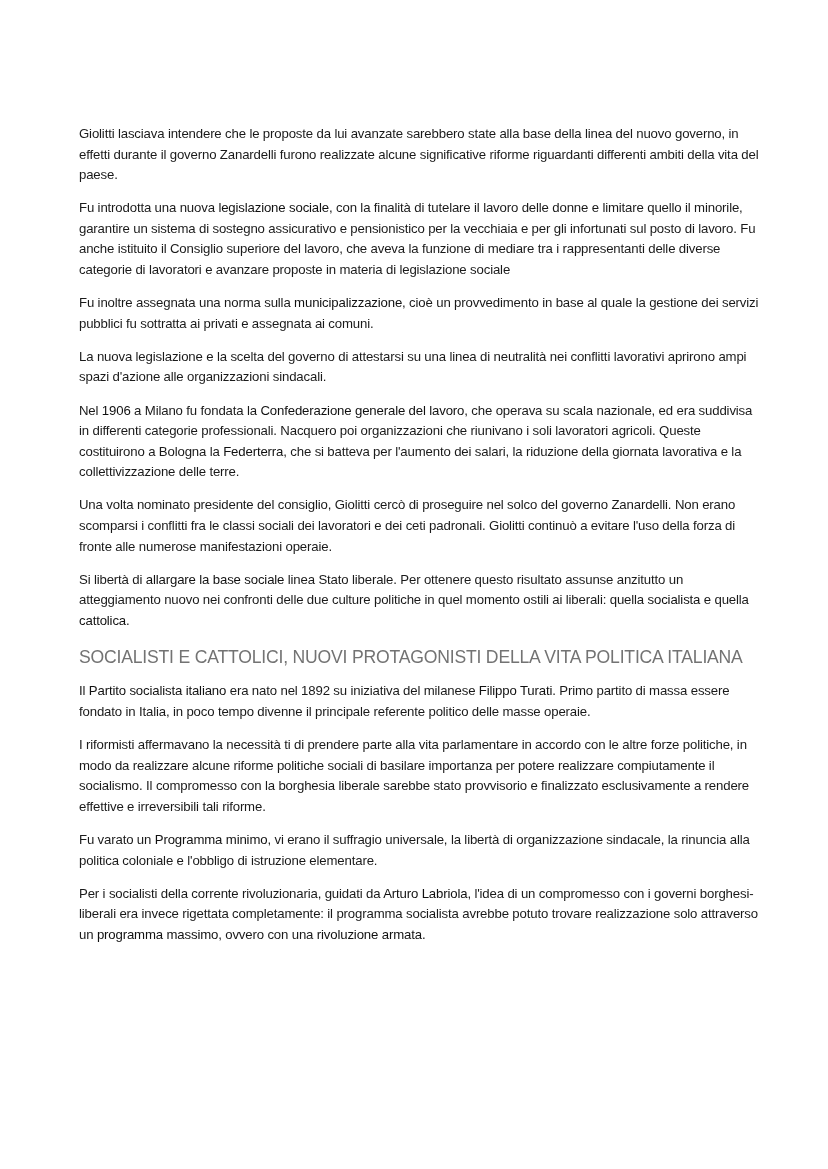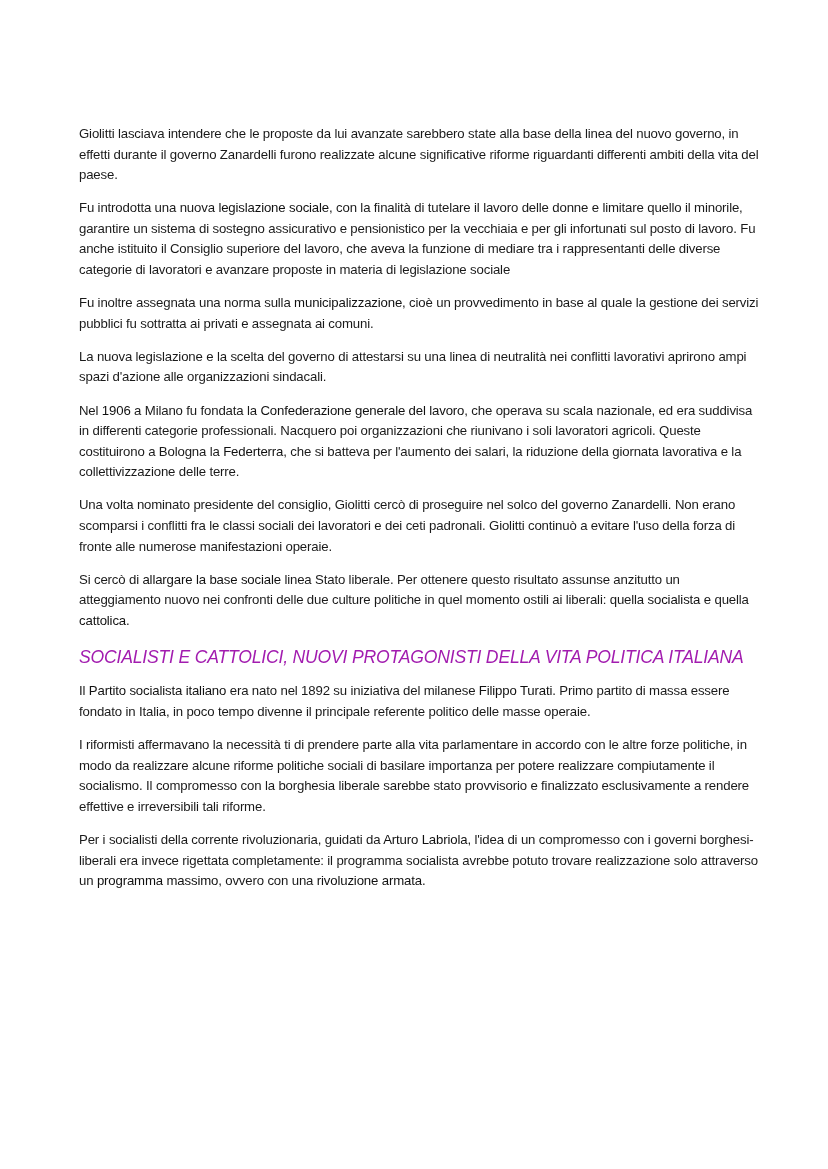--- a/index.html
+++ b/index.html
@@ -8,37 +8,38 @@
     position: absolute; left: 79px; top: 96px; width: 680px;
     font-family: "Liberation Sans", sans-serif;
     color: #1a1a1a; font-size: 13.2px; line-height: 20.6px;
     letter-spacing: -0.15px;
     margin-top: 28px;
   }
   .para { margin: 0 0 12.5px 0; }
   .para b { font-weight: normal; color: #111; }
   .heading {
     font-family: "Liberation Sans", sans-serif;
-    font-style: italic; font-weight: normal;
-    font-size: 17.6px; line-height: 24px; color: #a21caf;
+    font-weight: normal;
+    font-size: 17.6px; line-height: 24px; color: #737373;
     margin: 14px 0 12px 0; letter-spacing: -0.2px;
   }
 </style>
 </head>
 <body>
 
 <div class="page">
   <div id="before">
       <p class="para"><span>Giolitti lasciava intendere che le proposte da lui avanzate sarebbero state alla base della linea del nuovo governo, in effetti durante il governo Zanardelli furono realizzate alcune significative riforme riguardanti differenti ambiti della vita del paese.</span></p>
       <p class="para"><span>Fu introdotta una nuova </span><b>legislazione sociale</b><span>, con la finalità di tutelare il lavoro delle donne e limitare quello il minorile, garantire un sistema di sostegno assicurativo e pensionistico per la vecchiaia e per gli infortunati sul posto di lavoro. Fu anche istituito il Consiglio superiore del lavoro, che aveva la funzione di mediare tra i rappresentanti delle diverse categorie di lavoratori e avanzare proposte in materia di legislazione sociale</span></p>
       <p class="para"><span>Fu inoltre assegnata una norma sulla </span><b>municipalizzazione</b><span>, cioè un provvedimento in base al quale la gestione dei servizi pubblici fu sottratta ai privati e assegnata ai comuni.</span></p>
       <p class="para"><span>La nuova legislazione e la scelta del governo di attestarsi su una linea di neutralità nei conflitti lavorativi aprirono ampi spazi d'azione alle organizzazioni sindacali.</span></p>
       <p class="para"><span>Nel </span><b>1906</b><span> a Milano fu fondata la </span><b>Confederazione generale del lavoro</b><span>, che operava su scala nazionale, ed era suddivisa in differenti categorie professionali. Nacquero poi organizzazioni che riunivano i soli lavoratori agricoli. Queste costituirono a Bologna la </span><b>Federterra</b><span>, che si batteva per l'aumento dei salari, la riduzione della giornata lavorativa e la collettivizzazione delle terre.</span></p>
       <p class="para"><span>Una volta nominato presidente del consiglio, Giolitti cercò di proseguire nel solco del governo Zanardelli. Non erano scomparsi i conflitti fra le classi sociali dei lavoratori e dei ceti padronali. Giolitti continuò a evitare l'uso della forza di fronte alle numerose manifestazioni operaie.</span></p>
-      <p class="para"><span>Si cercò di </span><b>allargare la base sociale</b><span> linea Stato liberale. Per ottenere questo risultato assunse anzitutto un atteggiamento nuovo nei confronti delle due culture politiche in quel momento ostili ai liberali: quella </span><b>socialista</b><span> e quella </span><b>cattolica</b><span>.</span></p>
+      <p class="para"><span>Si libertà di </span><b>allargare la base sociale</b><span> linea Stato liberale. Per ottenere questo risultato assunse anzitutto un atteggiamento nuovo nei confronti delle due culture politiche in quel momento ostili ai liberali: quella </span><b>socialista</b><span> e quella </span><b>cattolica</b><span>.</span></p>
     </div>
   <h2 class="heading">SOCIALISTI E CATTOLICI, NUOVI PROTAGONISTI DELLA VITA POLITICA ITALIANA</h2>
   <div id="after">
       <p class="para"><span>Il </span><b>Partito socialista italiano</b><span> era nato nel 1892 su iniziativa del milanese </span><b>Filippo Turati</b><span>. Primo partito di massa essere fondato in Italia, in poco tempo divenne il principale referente politico delle masse operaie.</span></p>
       <p class="para"><span>I riformisti affermavano la necessità ti di prendere parte alla vita parlamentare in accordo con le altre forze politiche, in modo da realizzare alcune riforme politiche sociali di basilare importanza per potere realizzare compiutamente il socialismo. Il compromesso con la borghesia liberale sarebbe stato provvisorio e finalizzato esclusivamente a rendere effettive e irreversibili tali riforme.</span></p>
+      <p class="para"><span>Fu varato un </span><b>Programma minimo</b><span>, vi erano il suffragio universale, la libertà di organizzazione sindacale, la rinuncia alla politica coloniale e l'obbligo di istruzione elementare.</span></p>
       <p class="para"><span>Per i socialisti della corrente rivoluzionaria, guidati da </span><b>Arturo Labriola</b><span>, l'idea di un compromesso con i governi borghesi-liberali era invece rigettata completamente: il programma socialista avrebbe potuto trovare realizzazione solo attraverso un </span><b>programma massimo</b><span>, ovvero con una </span><b>rivoluzione armata</b><span>.</span></p>
     </div>
 </div>
 
 </body></html>

